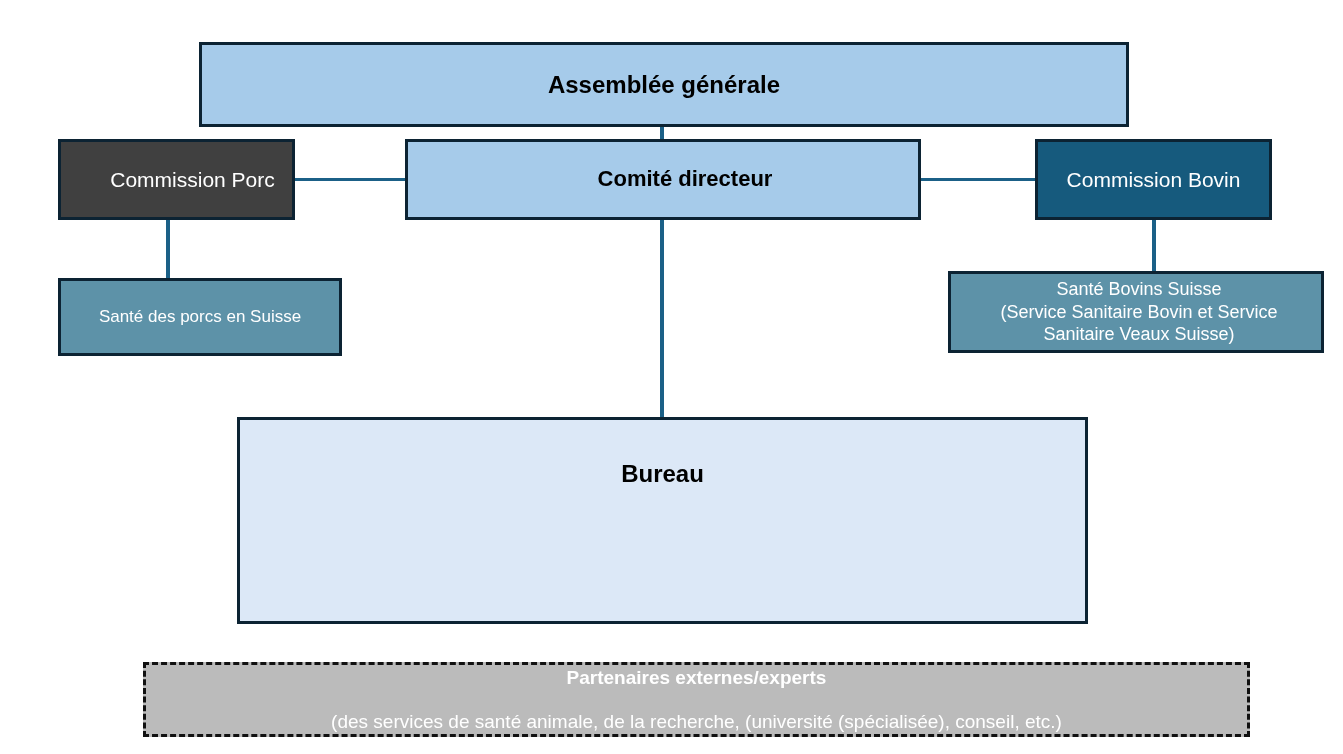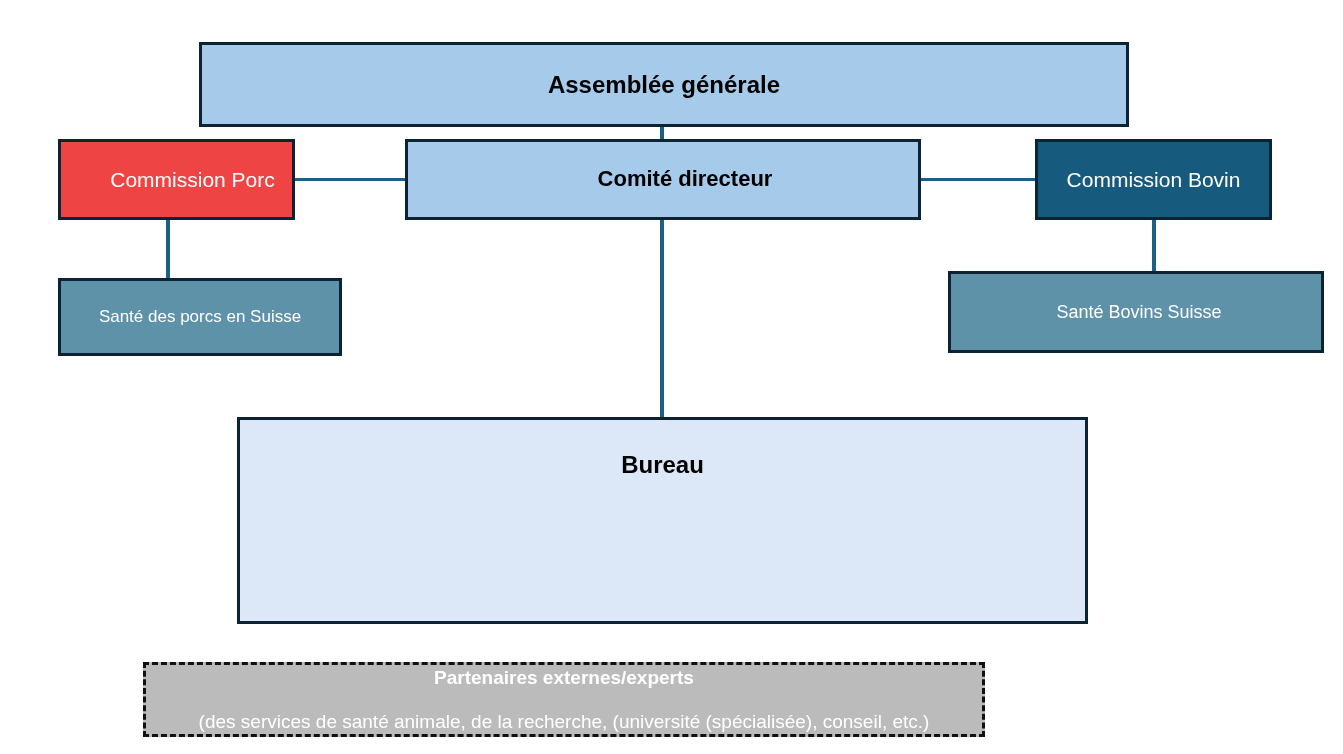--- a/index.html
+++ b/index.html
@@ -46,21 +46,21 @@
   .n-comite {
     left: 405px; top: 139px; width: 516px; height: 81px;
     background: #a6cbea;
     color: #000000;
     font-weight: bold;
     font-size: 22px;
     padding-left: 44px;
   }
   .n-comm-porc {
     left: 58px; top: 139px; width: 237px; height: 81px;
-    background: #ef4444;
+    background: #404040;
     color: #ffffff;
     font-size: 21px;
     padding-left: 32px;
   }
   .n-comm-bovin {
     left: 1035px; top: 139px; width: 237px; height: 81px;
     background: #165a7d;
     color: #ffffff;
     font-size: 21px;
     justify-content: center;
@@ -75,21 +75,21 @@
     left: 948px; top: 271px; width: 376px; height: 82px;
     background: #5d92a8;
     color: #ffffff;
     font-size: 18px;
   }
   .n-bureau {
     left: 237px; top: 417px; width: 851px; height: 207px;
     background: #dce8f7;
     color: #000000;
     justify-content: flex-start;
-    padding-top: 30px;
+    padding-top: 39px;
   }
   .n-bureau .bureau-title {
     font-weight: bold;
     font-size: 24px;
     color: #000000;
     margin-bottom: 18px;
   }
   .n-ahis {
     position: absolute;
     box-sizing: border-box;
@@ -100,21 +100,21 @@
     display: flex;
     flex-direction: column;
     align-items: center;
     justify-content: center;
     text-align: center;
   }
   .n-ahis .ahis-title { font-size: 22px; line-height: 1.2; }
   .n-ahis .ahis-sub   { font-size: 16px; line-height: 1.3; margin-top: 2px; }
 
   .n-partenaires {
-    left: 143px; top: 662px; width: 842px; height: 75px;
+    left: 143px; top: 662px; width: 1107px; height: 75px;
     background: #bbbbbb;
     color: #ffffff;
     border: 3px dashed #111111;
   }
   .n-partenaires .p-title {
     font-weight: bold;
     font-size: 19px;
   }
   .n-partenaires .p-sub {
     font-size: 19px;
@@ -155,20 +155,22 @@
   <div class="node n-comm-bovin">
     <span>Commission Bovin</span>
   </div>
 
   <div class="node n-sante-porcs">
     <span>Santé des porcs en Suisse</span>
   </div>
 
   <div class="node n-sante-bovins line-2">
     <span>Santé Bovins Suisse</span>
+    <span>(Service Sanitaire Bovin et Service</span>
+    <span>Sanitaire Veaux Suisse)</span>
   </div>
 
   <div class="node n-bureau">
     <span class="bureau-title">Bureau</span>
 
   </div>
 
   <div class="node n-partenaires">
     <span class="p-title">Partenaires externes/experts</span>
     <span class="p-sub">(des services de santé animale, de la recherche, (université (spécialisée), conseil, etc.)</span>

